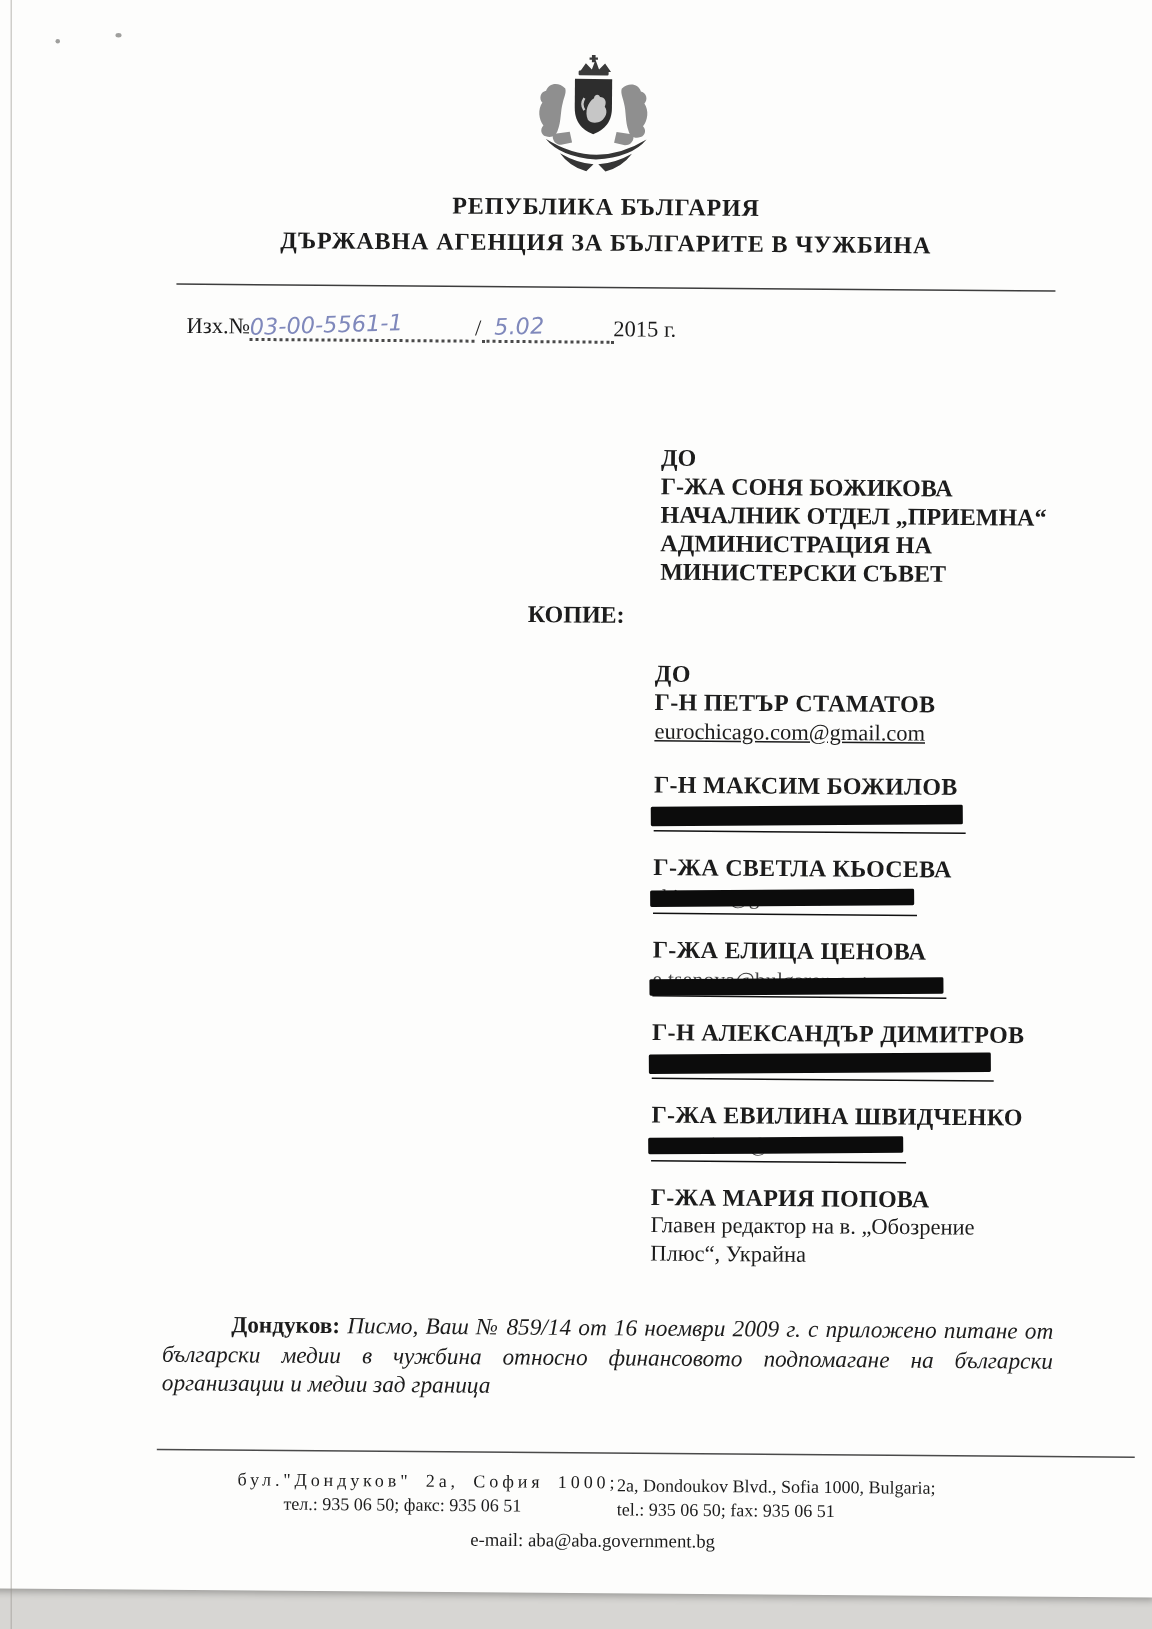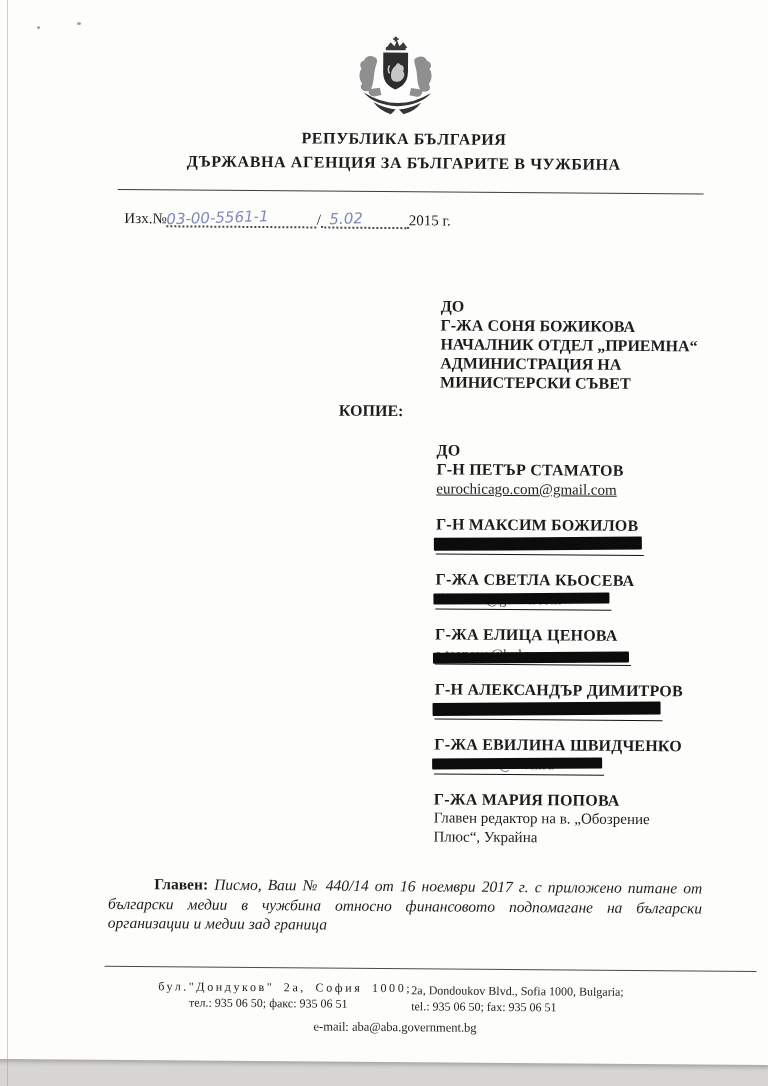--- a/index.html
+++ b/index.html
@@ -39,21 +39,21 @@
 
   
   .ref{left:128px;top:222px;font-size:15px;white-space:nowrap;}
   .dotlead{display:inline-block;border-bottom:2px dotted #4a4a4a;line-height:14px;
     vertical-align:baseline;}
   .hw{font-family:"DejaVu Sans", sans-serif;font-style:italic;color:#7f88bb;
     font-size:15px;display:inline-block;transform:rotate(-2.2deg);position:relative;top:-1px;}
 
   
   .addr{left:445px;top:306px;font-weight:bold;font-size:16px;line-height:19px;white-space:nowrap;}
-  .kopie{left:344px;top:412px;font-weight:bold;font-size:16px;}
+  .kopie{left:357px;top:412px;font-weight:bold;font-size:16px;}
 
   
   .copies{left:442px;top:450px;width:320px;}
   .entry{margin-bottom:14px;}
   .entry .to,.entry .nm{font-weight:bold;font-size:16px;line-height:19px;white-space:nowrap;letter-spacing:.2px;}
   .email-row{position:relative;height:22px;font-size:15px;line-height:20px;}
   .email-plain{text-decoration:underline;white-space:nowrap;}
   .redact{position:relative;display:inline-block;height:20px;border-bottom:1.4px solid #111;}
   .redact .peek{font-size:14px;color:#444;white-space:nowrap;letter-spacing:.3px;}
   .bar{position:absolute;background:#0c0c0c;border-radius:1px;transform:rotate(-0.8deg);}
@@ -189,22 +189,22 @@
 
     <div class="entry">
       <div class="nm">Г-ЖА МАРИЯ ПОПОВА</div>
       <div class="desc">Главен редактор на в. „Обозрение</div>
       <div class="desc">Плюс“, Украйна</div>
     </div>
 
   </div>
 
   <div class="abs subject">
-    <p><span class="lbl">Главен:</span>
-      <span class="txt">Писмо, Ваш № 440/14 от 16 ноември 2017 г. с приложено питане от български медии в чужбина относно финансовото подпомагане на български организации и медии зад граница</span></p>
+    <p><span class="lbl">Дондуков:</span>
+      <span class="txt">Писмо, Ваш № 859/14 от 16 ноември 2009 г. с приложено питане от български медии в чужбина относно финансовото подпомагане на български организации и медии зад граница</span></p>
   </div>
 
   <div class="abs rule2"></div>
   <div class="abs foot-bg">
     <div class="sp">бул."Дондуков" 2а, София 1000;</div>
     <div>тел.: 935 06 50; факс: 935 06 51</div>
   </div>
   <div class="abs foot-en">
     <div>2a, Dondoukov Blvd., Sofia 1000, Bulgaria;</div>
     <div>tel.: 935 06 50; fax: 935 06 51</div>

